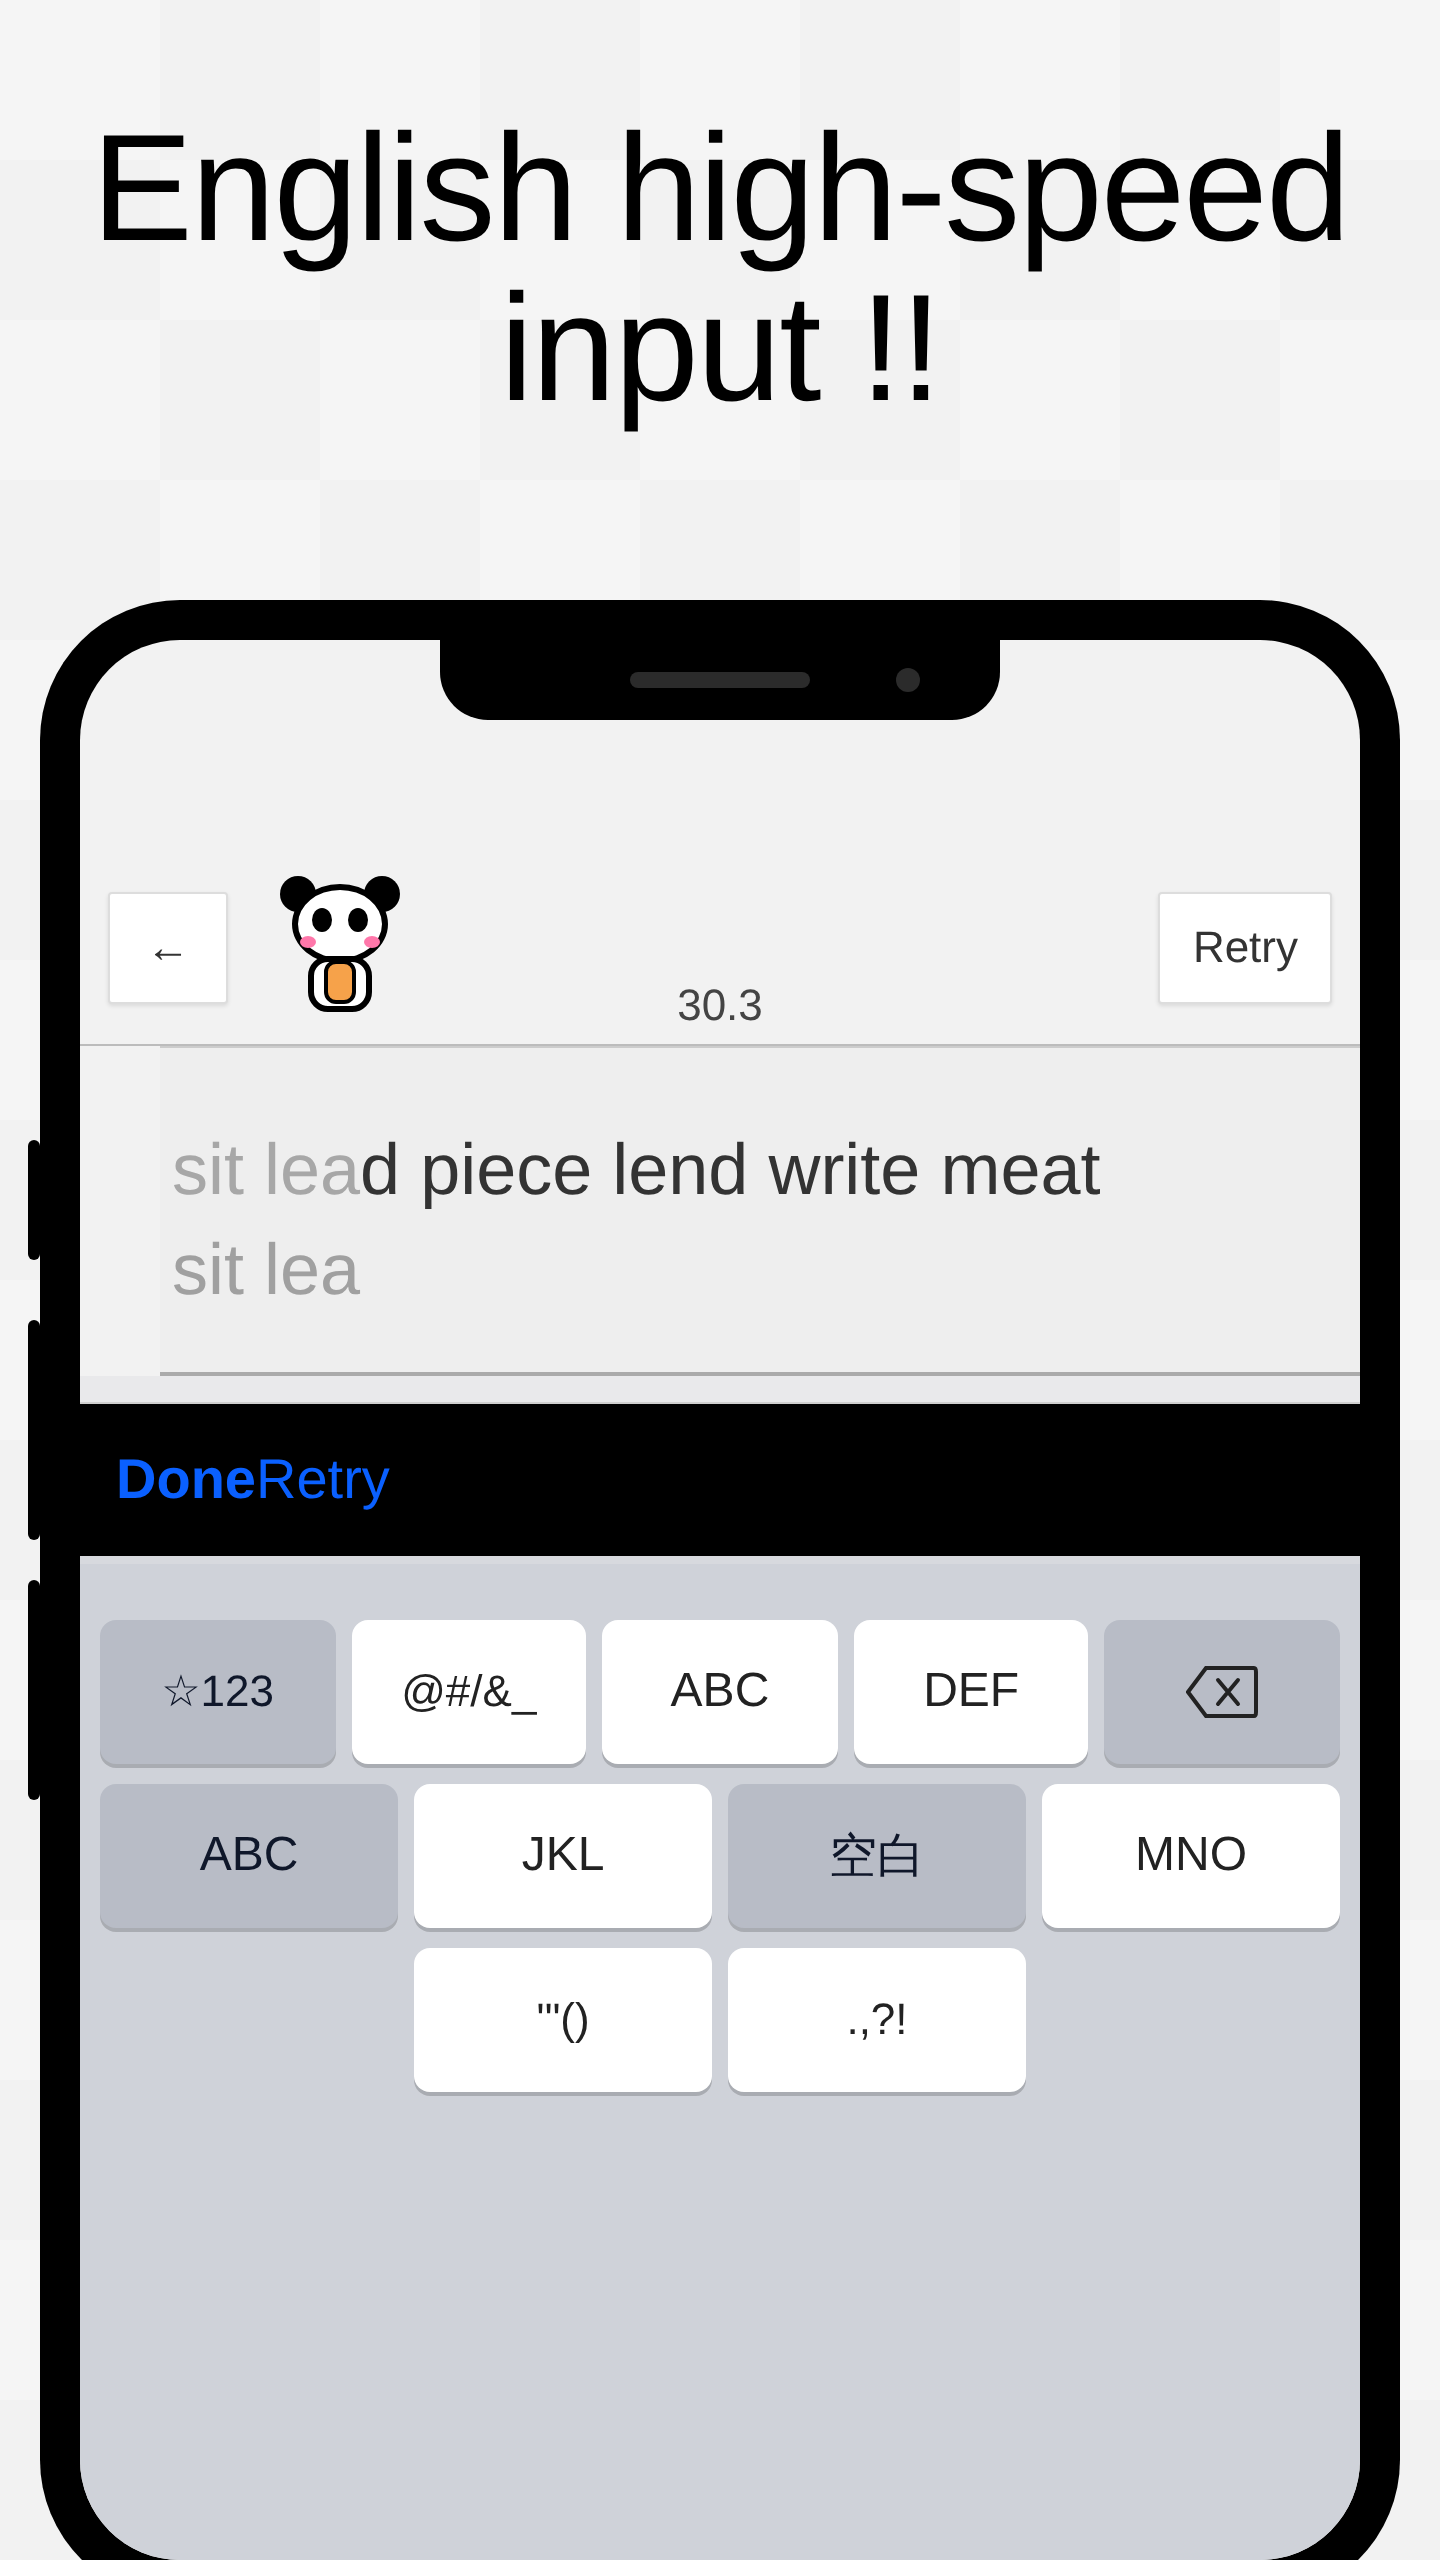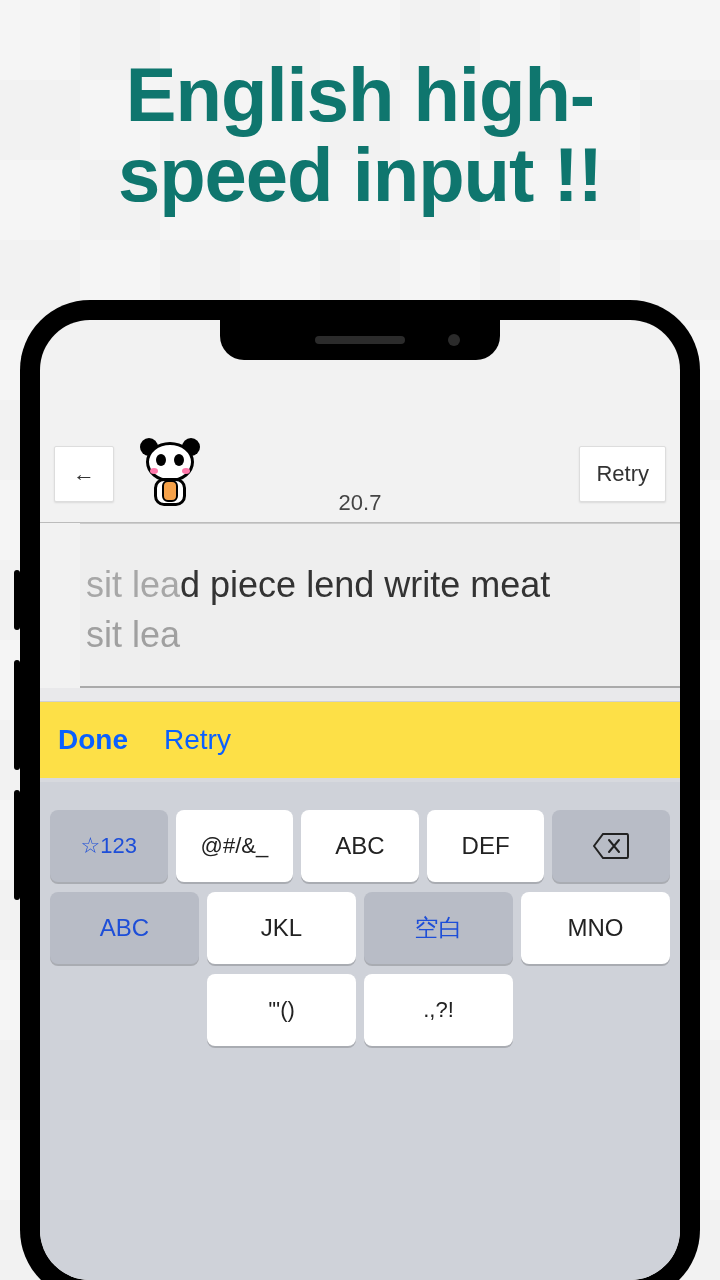--- a/index.html
+++ b/index.html
@@ -23,22 +23,22 @@
     background-position: 0 0, 0 80px, 80px -80px, -80px 0;
     opacity: 0.35;
   }
   .hero {
     position: relative;
     text-align: center;
     padding: 55px 20px 20px 20px;
   }
   .hero h1 {
     font-size: 76px;
-    font-weight: 700;
-    color: #0f766e;
+    font-weight: 400;
+    color: #000000;
     letter-spacing: -1px;
     line-height: 1.05;
   }
   .phone {
     position: absolute;
     top: 300px;
     left: 50%;
     transform: translateX(-50%);
     width: 680px;
     height: 1000px;
@@ -121,23 +121,23 @@
   }
   .target-line {
     font-size:36px; color:#333;
     white-space:nowrap; overflow:hidden;
   }
   .target-line .typed { color:#a7a7a7; }
   .input-line {
     font-size:36px; color:#a0a0a0; margin-top:8px;
   }
   .action-row {
-    background:#fde047;
+    background:#000000;
     padding: 22px 18px;
-    display:flex; gap:36px;
+    display:flex; 
     font-size:28px;
     border-bottom: 4px solid #d7d9de;
   }
   .action-row .done { color:#0a60ff; font-weight:600; }
   .action-row .cancel { color:#0a60ff; font-weight:400; }
   .keyboard {
     flex:1;
     background:#cfd2d9;
     padding: 28px 10px 10px 10px;
     display:flex; flex-direction:column; gap:10px;
@@ -145,21 +145,21 @@
   .krow { display:flex; gap:8px; }
   .key {
     flex:1;
     background:#fff;
     border-radius:8px;
     box-shadow: 0 2px 0 rgba(0,0,0,0.18);
     height:72px;
     display:flex; align-items:center; justify-content:center;
     font-size:24px; color:#222;
   }
-  .key.func { background:#b8bcc6; color:#1d4ed8; }
+  .key.func { background:#b8bcc6; color:#0f172a; }
   .key.small-text { font-size:22px; }
   .backspace-svg { width:36px; height:28px; }
 </style>
 </head>
 <body>
 
 <div class="bg-checker"></div>
 
 <div class="hero">
   <h1>English high-speed input !!</h1>
@@ -185,21 +185,21 @@
           <div class="head"></div>
           <div class="eye l"></div>
             <div class="eye r"></div>
           <div class="blush l"></div>
             <div class="blush r"></div>
           <div class="body"></div>
             <div class="hold"></div>
         </div>
         <div style="flex:1"></div>
         <div class="tb-btn">Retry</div>
-        <div class="timer">20.7</div>
+        <div class="timer">30.3</div>
       </div>
 
       <div class="text-area">
         <div class="target-line">
           <span class="typed">sit lea</span><span>d piece lend write meat</span>
         </div>
         <div class="input-line">sit lea</div>
       </div>
 
       <div style="height:14px;background:#e9e9eb;border-bottom:1px solid #d0d0d0"></div>

